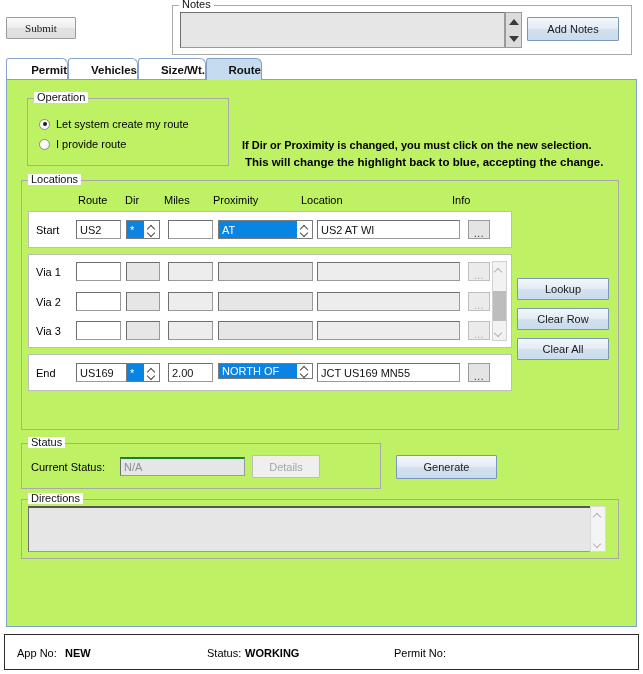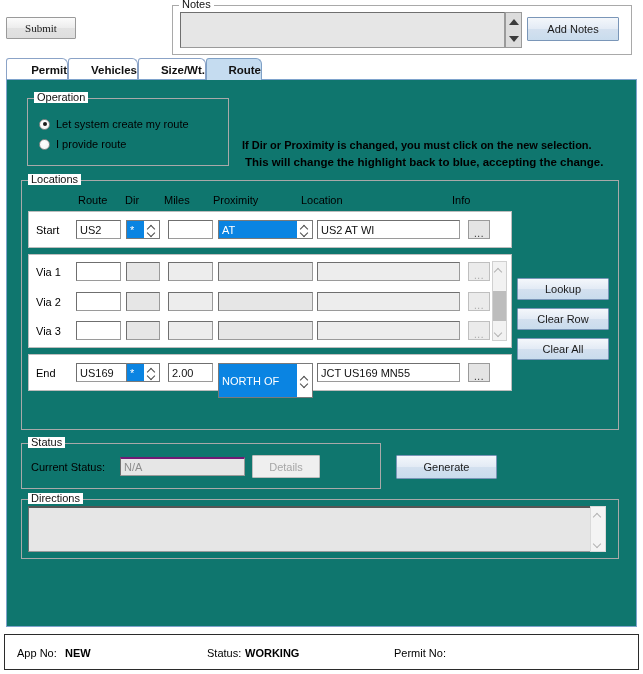--- a/index.html
+++ b/index.html
@@ -212,21 +212,21 @@
     transform: skewX(0deg);
   }
   .tab.active { background: #c5dcf0; border-color: #7fa0c6; z-index: 3; }
 
   #tabpanel {
     position: absolute;
     left: 6px; top: 79px;
     width: 631px; height: 548px;
     border: 1px solid #7ea3cc;
     box-sizing: border-box;
-    background: #0f766e;
+    background: #bef264;
     padding-left: 23px;
   }
 
   #footer {
     position: absolute;
     left: 4px; top: 634px;
     width: 635px; height: 36px;
     border: 1px solid #2b2b2b;
     box-sizing: border-box;
     background: #ffffff;
@@ -429,21 +429,21 @@
     <span class="arrows">
       <span class="chev up"></span>
       <span class="chev down"></span>
     </span>
   </div>
 
   <div class="field" style="position:absolute; left:161px; top:283px; width:45px; height:19px;">
     <span>2.00</span>
   </div>
 
-  <div class="spinner" style="left:211px; top:283px; width:95px; height:35px;">
+  <div class="spinner" style="left:211px; top:283px; width:95px; height:16px;">
     <span class="val">NORTH OF</span>
     <span class="arrows">
       <span class="chev up"></span>
       <span class="chev down"></span>
     </span>
   </div>
 
   <div class="field" style="position:absolute; left:310px; top:283px; width:143px; height:19px;">
     <span>JCT US169 MN55</span>
   </div>
@@ -461,21 +461,21 @@
   <div class="btn" style="position:absolute; left:510px; top:258px; width:92px; height:22px;">
     <span>Clear All</span>
   </div>
 
   <div class="group" style="left:14px; top:363px; width:360px; height:46px;">
     <span class="legend">Status</span>
   </div>
 
   <div class="lbl" style="left:24px; top:381px;">Current Status:</div>
 
-  <div class="field dim" style="position:absolute; left:113px; top:377px; width:125px; height:19px; border-top:2px solid #701a75;">
+  <div class="field dim" style="position:absolute; left:113px; top:377px; width:125px; height:19px; border-top:2px solid #15803d;">
     <span>N/A</span>
   </div>
 
   <div class="btn disabled" style="position:absolute; left:245px; top:375px; width:68px; height:23px;">
     <span>Details</span>
   </div>
 
   <div class="btn" style="position:absolute; left:389px; top:375px; width:101px; height:24px;">
     <span>Generate</span>
   </div>

